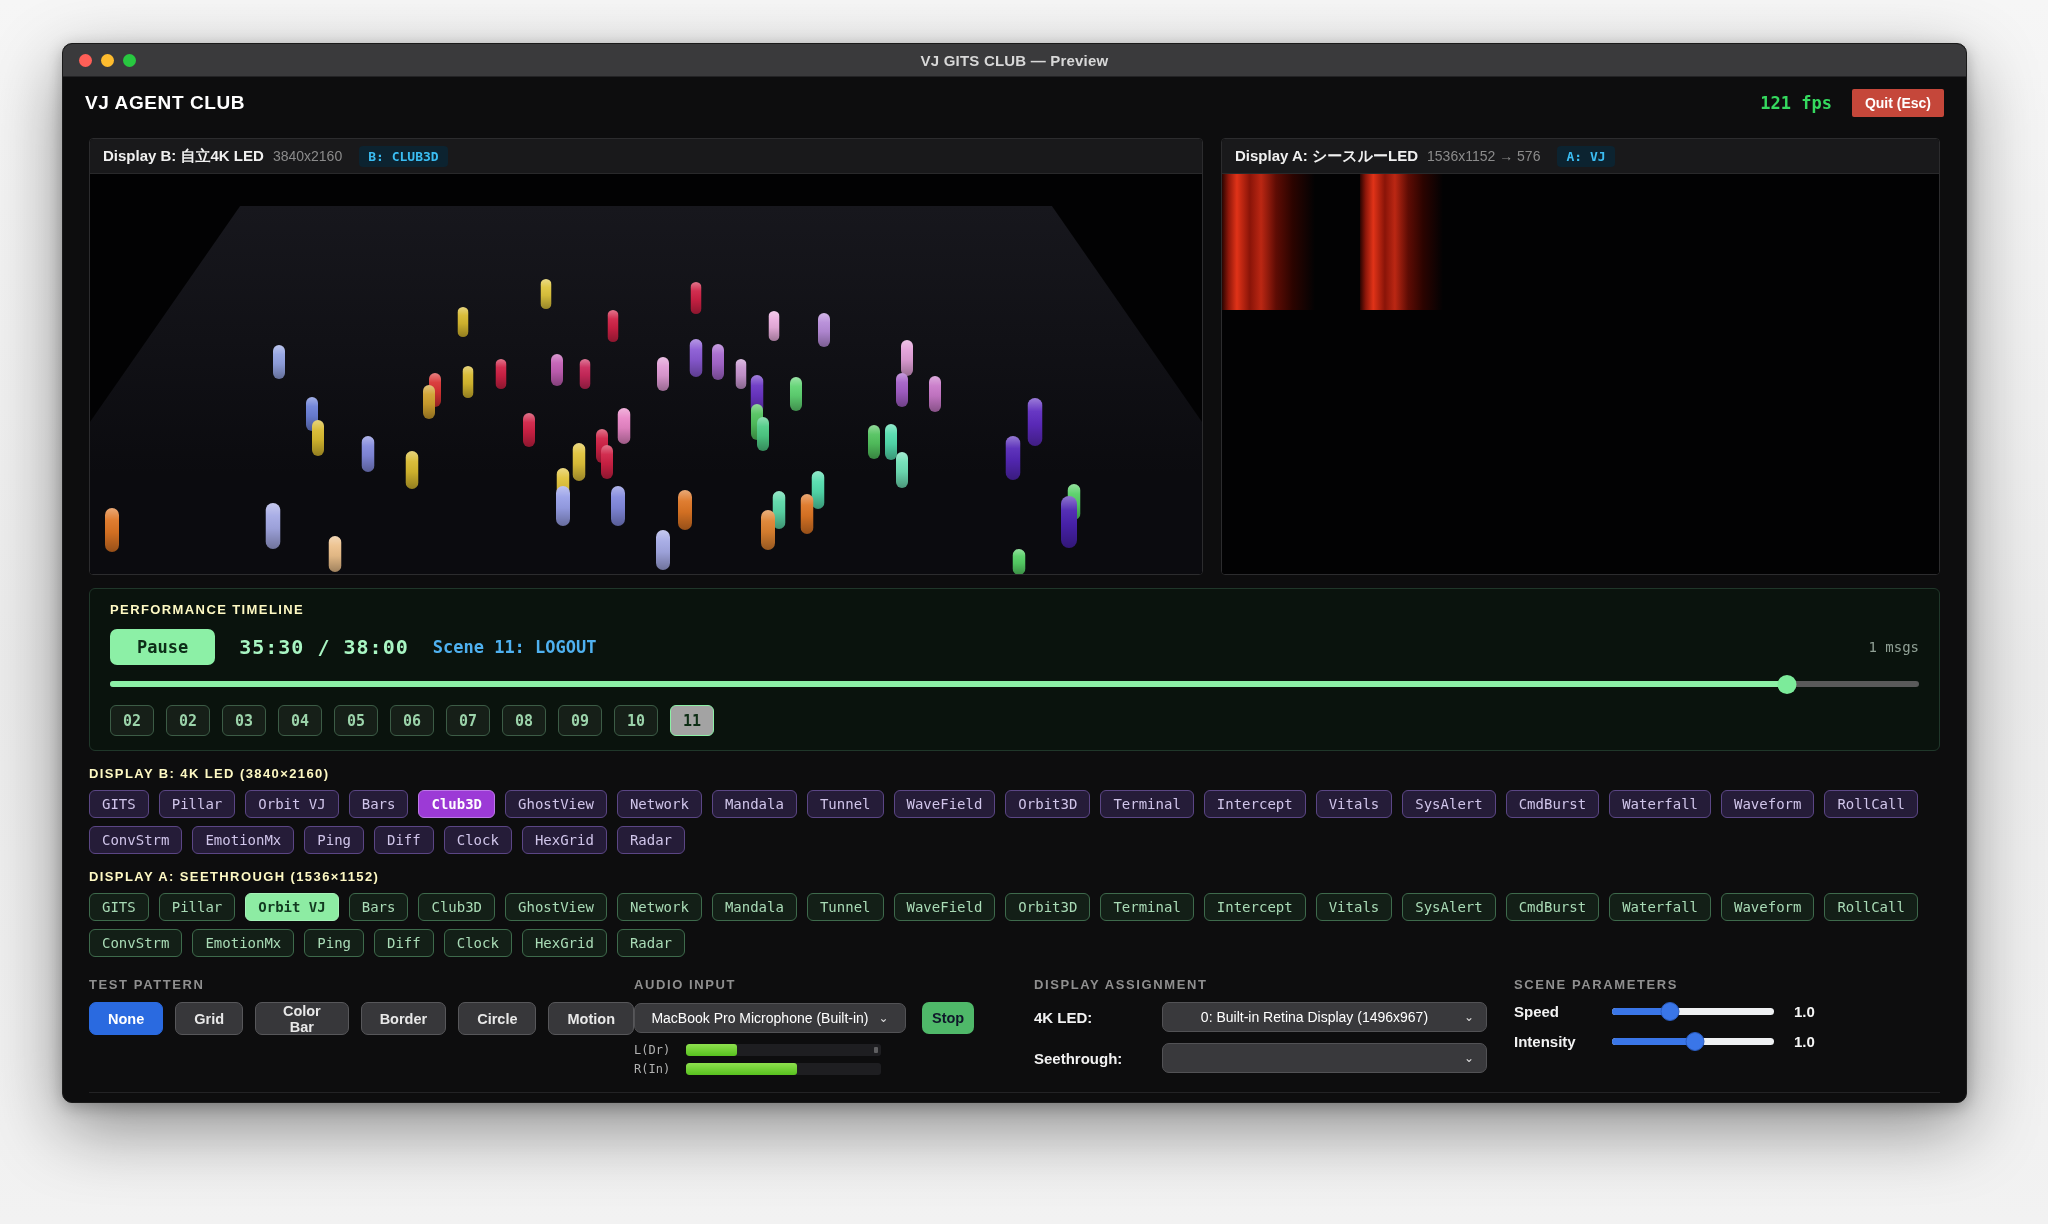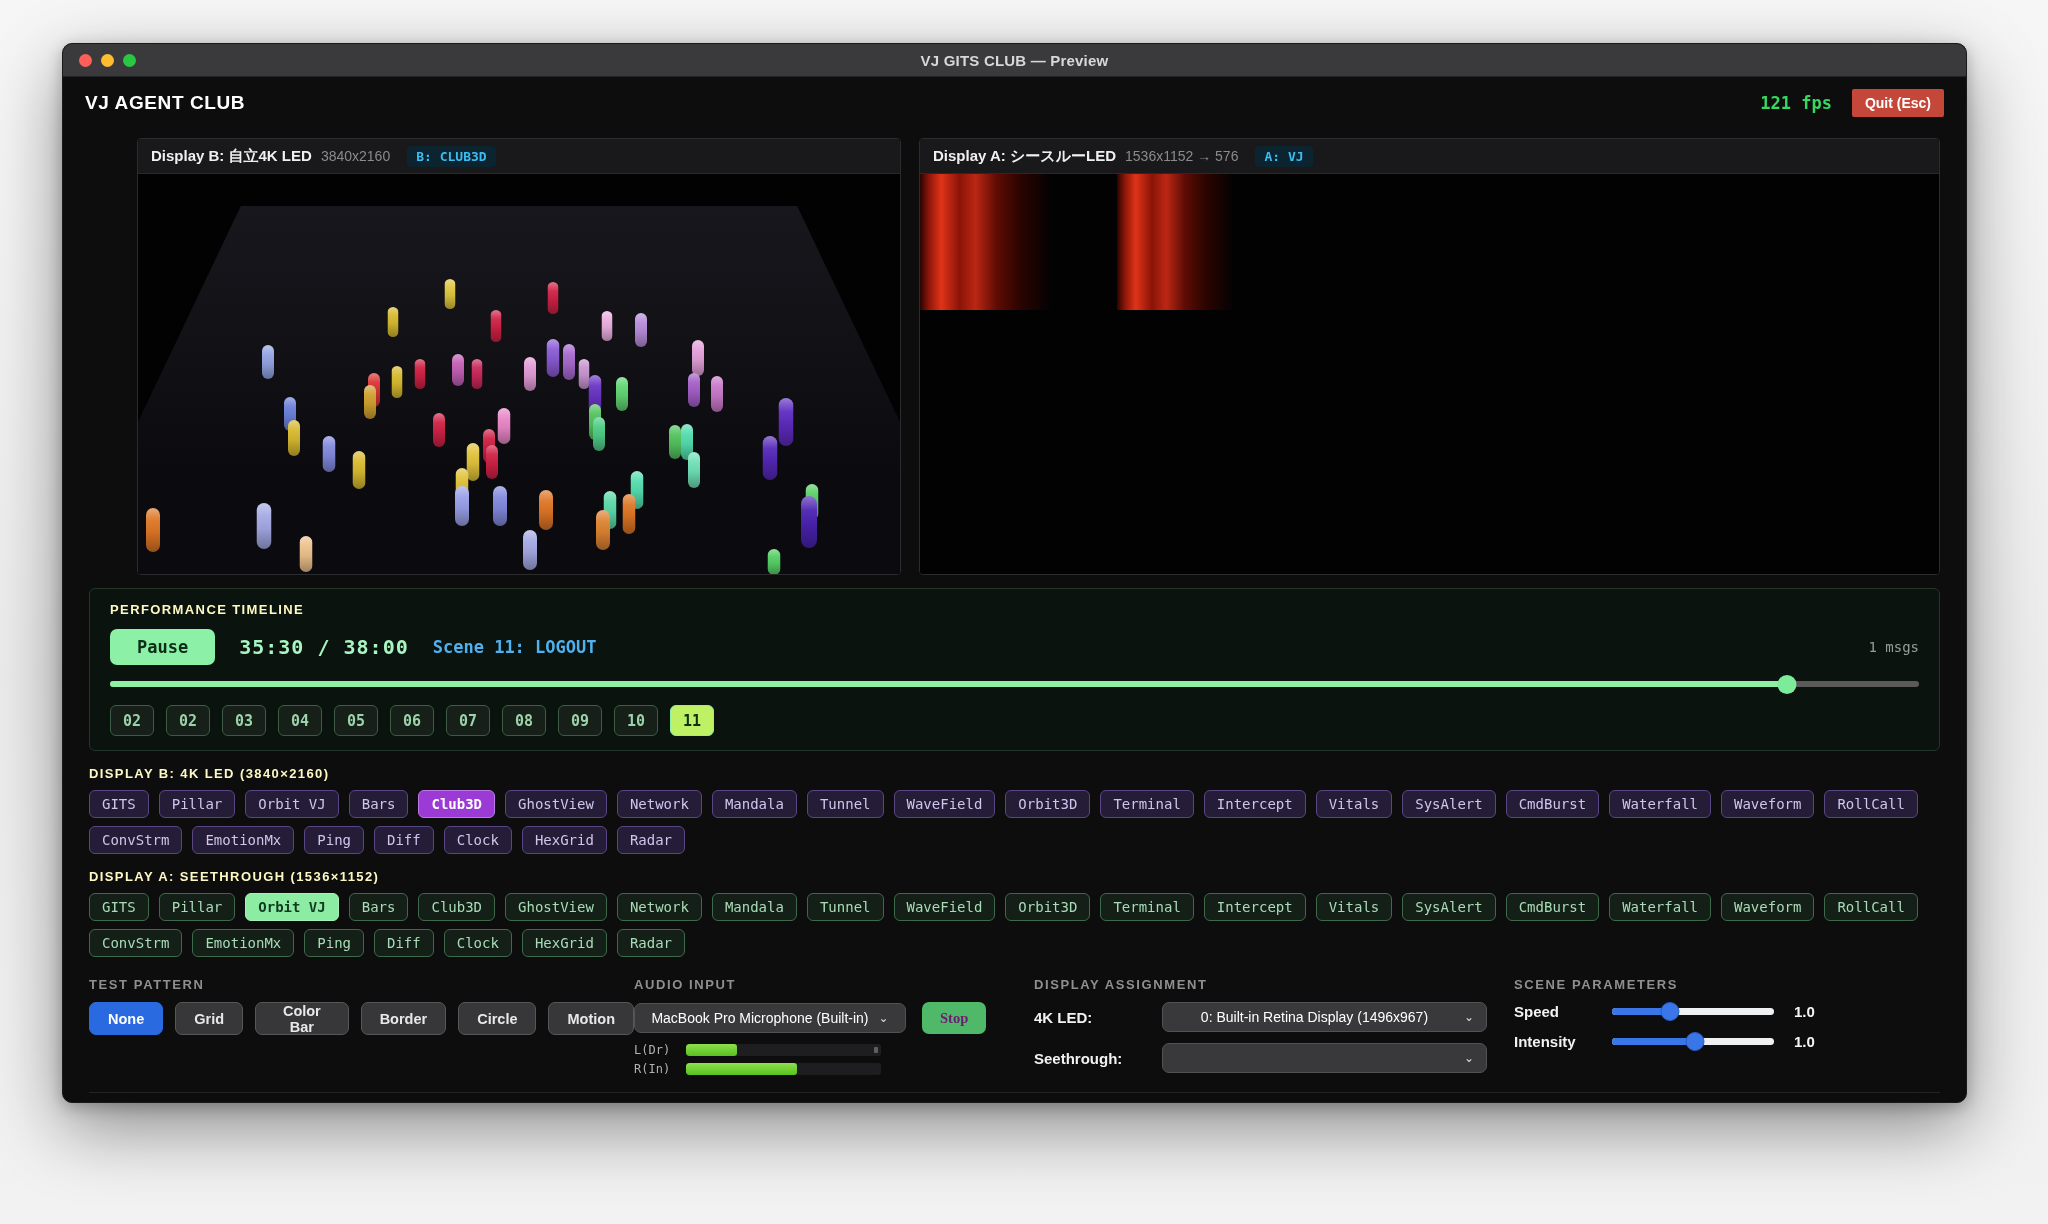--- a/index.html
+++ b/index.html
@@ -33,21 +33,21 @@
   .fps { color:#35d95f; font-size:17px; font-weight:bold; }
   .quit-btn { background:#c5473a; color:#fff; font-size:14px; font-weight:bold;
     padding:6px 13px; border-radius:2px; border:none; cursor:pointer; }
 
   .content { padding:0 26px; }
 
   
   .viewports { display:flex; gap:18px; margin-top:9px; }
   .panel { border:1px solid #2c2c2e; border-radius:4px; overflow:hidden; background:#000;
     height:437px; display:flex; flex-direction:column; }
-  .panel.b { width:764px;margin-left:48px; } .panel.a { flex:1; }
+  .panel.b { width:1114px; } .panel.a { flex:1; }
   .panel-header { height:35px; flex:0 0 35px; background:#19191b; border-bottom:1px solid #29292b;
     display:flex; align-items:center; padding:0 13px; gap:9px; }
   .panel-name { color:#f0f0f0; font-size:15px; font-weight:bold; }
   .panel-res { color:#8b8b8b; font-size:14px; }
   .panel-badge { margin-left:8px; color:#3bbdf2; background:#0c2330; font-size:13px; font-weight:bold;
     padding:3px 9px; border-radius:4px; }
   .panel-body { position:relative; flex:1; background:#020203; overflow:hidden; }
 
   
   .floor { position:absolute; inset:0;
@@ -74,21 +74,21 @@
   .tl-msgs { margin-left:auto; color:#90a095; font-size:14px; }
   .tl-slider { position:relative; height:18px; margin-top:10px; }
   .tl-track { position:absolute; left:0; right:0; top:6px; height:6px; border-radius:3px; background:#5a5a5a; }
   .tl-fill { position:absolute; left:0; top:6px; height:6px; border-radius:3px; background:#8cf0a6; }
   .tl-thumb { position:absolute; top:0; width:19px; height:19px; border-radius:50%; background:#7ceb9a;
     transform:translateX(-50%); }
   .scene-nums { display:flex; gap:12px; margin-top:12px; }
   .scene-num { width:44px; height:31px; border-radius:6px; border:1px solid #3c5c46;
     background:#161f18; color:#9bd3aa; font-family:"DejaVu Sans Mono",monospace;
     font-size:15px; font-weight:bold; cursor:pointer; }
-  .scene-num.active { background:#bef264; color:#0e2e16; border-color:#8cf0a6; }
+  .scene-num.active { background:#a3a3a3; color:#0e2e16; border-color:#8cf0a6; }
 
   
   .disp-sec { margin-top:15px; }
   .btn-rows { margin-top:9px; display:flex; flex-direction:column; gap:8px; }
   .btn-row { display:flex; gap:10px; }
   .chip { font-family:"DejaVu Sans Mono",monospace; font-size:14px; height:28px;
     padding:0 12px; border-radius:6px; cursor:pointer; }
   .chip.purple { background:#251c38; border:1px solid #5b4685; color:#d0c5ea; }
   .chip.purple.active { background:#9c3ad6; border-color:#bd78e8; color:#fff; font-weight:bold; }
   .chip.green { background:#131f17; border:1px solid #3e6a4c; color:#a9dbb6; }
@@ -102,22 +102,22 @@
   .tp-row { display:flex; gap:12px; margin-top:10px; }
   .tp-btn { background:#37373a; border:1px solid #57575a; color:#e8e8e8; font-size:14.5px; font-weight:bold;
     font-family:"Liberation Sans",sans-serif; height:33px; padding:0 18px; border-radius:7px; cursor:pointer; }
   .tp-btn.active { background:#2a6ae0; border-color:#2a6ae0; color:#fff; }
 
   .audio-row { display:flex; align-items:center; gap:16px; margin-top:10px; }
   .select { background:#39393c; border:1px solid #525255; border-radius:7px; height:30px;
     display:flex; align-items:center; justify-content:center; gap:10px; color:#fff; font-size:14px; cursor:pointer; }
   .select .chev { font-size:12px; color:#ddd; }
   .audio-select { width:272px; }
-  .stop-btn { background:#4fb869; color:#701a75; border:none; border-radius:7px; height:32px;
-    padding:0 18px; font-size:14.5px; font-weight:bold; cursor:pointer;font-family:Liberation Serif, serif; }
+  .stop-btn { background:#4fb869; color:#0f172a; border:none; border-radius:7px; height:32px;
+    padding:0 10px; font-size:14.5px; font-weight:bold; cursor:pointer; }
   .meters { margin-top:9px; display:flex; flex-direction:column; gap:5px; }
   .meter-row { display:flex; align-items:center; gap:8px; }
   .meter-label { width:44px; color:#b2b2b2; font-size:12px; }
   .meter-track { position:relative; width:195px; height:12px; background:#1e1e21; border-radius:3px; overflow:hidden; }
   .meter-fill { position:absolute; left:0; top:0; bottom:0; border-radius:3px;
     background:linear-gradient(180deg,#8ee04e 0%, #57c11e 100%); }
   .meter-tick { position:absolute; right:3px; top:3px; width:4px; height:6px; background:#5e5e60; border-radius:1px; }
 
   .assign-rows { margin-top:10px; display:flex; flex-direction:column; gap:11px; }
   .assign-row { display:flex; align-items:center; }

